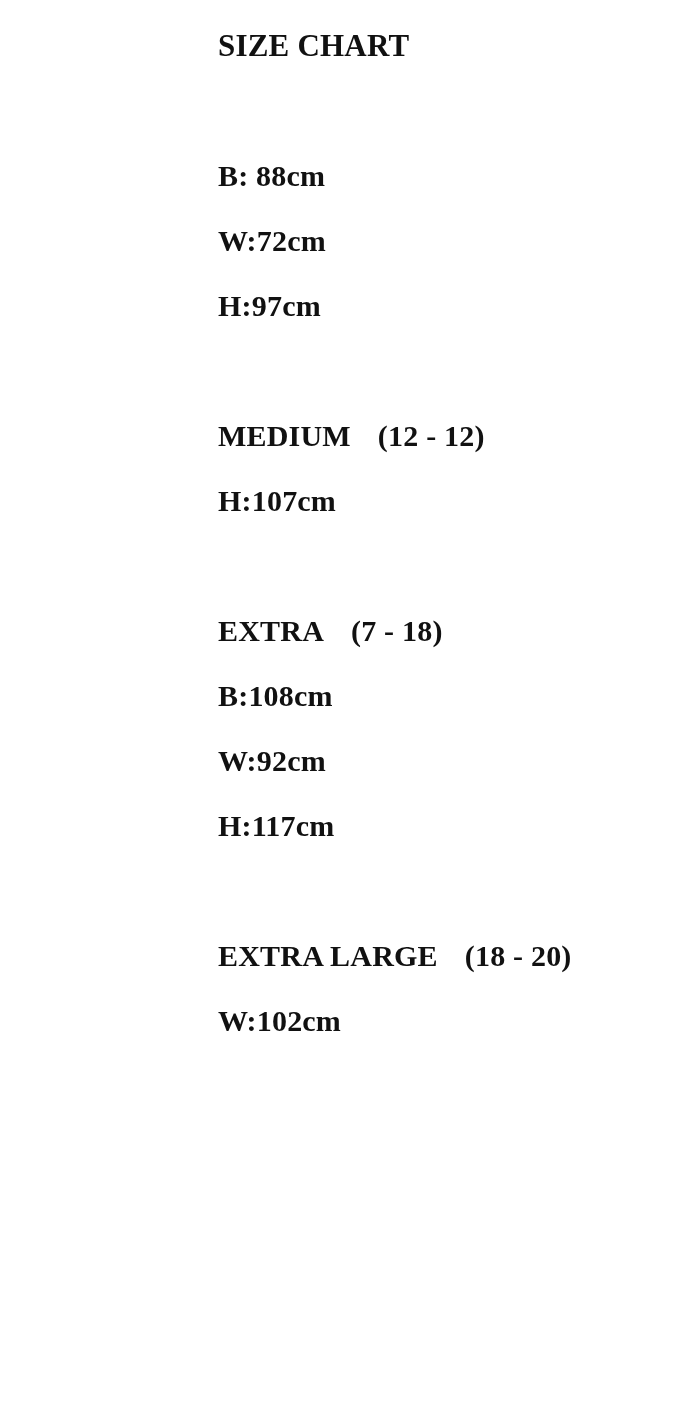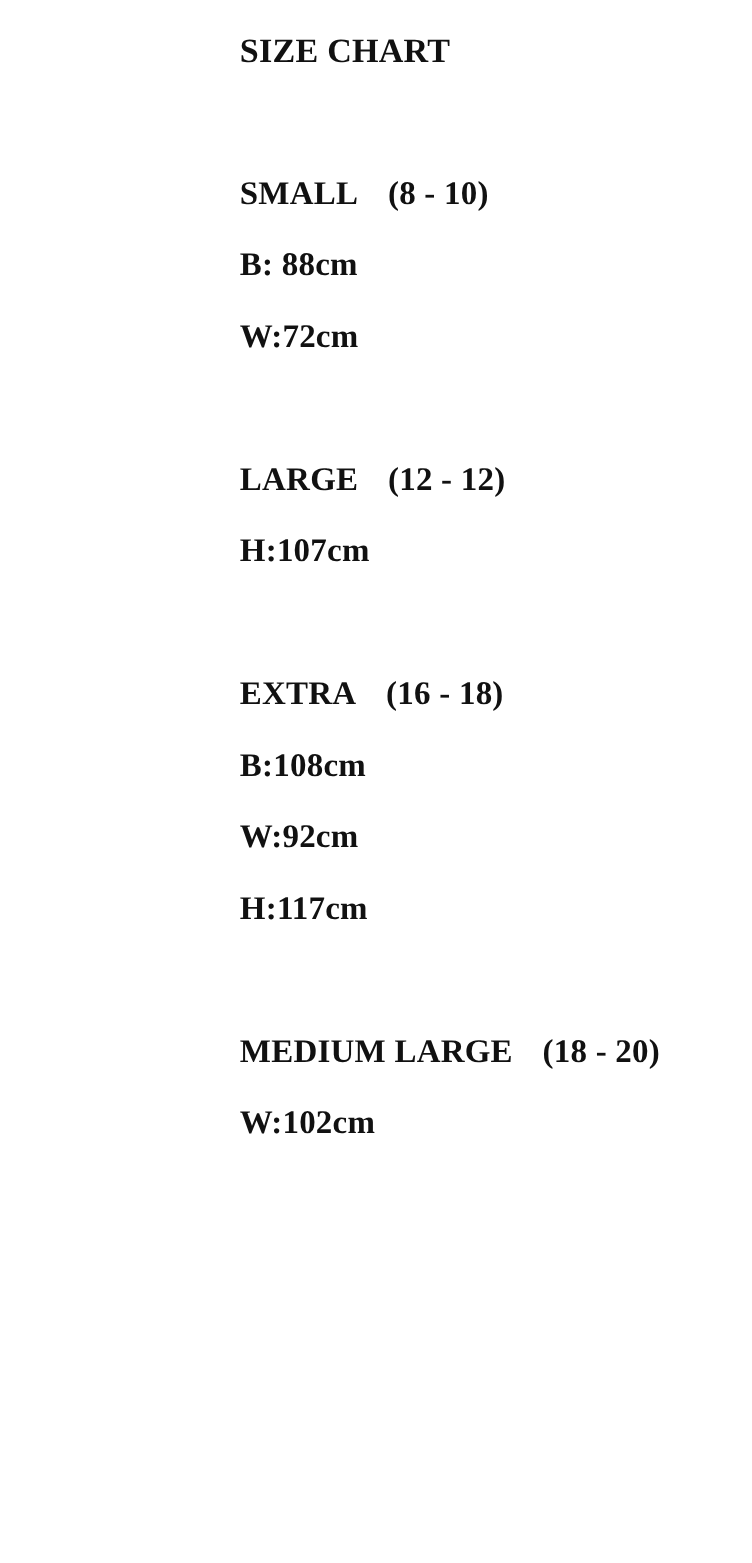--- a/index.html
+++ b/index.html
@@ -46,53 +46,50 @@
 </head>
 <body>
 
 <div class="page">
 
   <h1 class="line title">SIZE CHART</h1>
 
   <div class="spacer"></div>
 
   <section>
-    <div class="line">
-      <span>SMALL</span>
-      <span class="range">(8 - 10)</span>
-    </div>
     <div class="line">B: 88cm</div>
     <div class="line">W:72cm</div>
+    <div class="line">H:97cm</div>
   </section>
 
   <div class="spacer"></div>
 
   <section>
     <div class="line">
-      <span>LARGE</span>
+      <span>MEDIUM</span>
       <span class="range">(12 - 12)</span>
     </div>
     <div class="line">H:107cm</div>
   </section>
 
   <div class="spacer"></div>
 
   <section>
     <div class="line">
       <span>EXTRA</span>
-      <span class="range">(16 - 18)</span>
+      <span class="range">(7 - 18)</span>
     </div>
     <div class="line">B:108cm</div>
     <div class="line">W:92cm</div>
     <div class="line">H:117cm</div>
   </section>
 
   <div class="spacer"></div>
 
   <section>
     <div class="line">
-      <span>MEDIUM LARGE</span>
+      <span>EXTRA LARGE</span>
       <span class="range">(18 - 20)</span>
     </div>
     <div class="line">W:102cm</div>
   </section>
 
 </div>
 
 </body></html>

